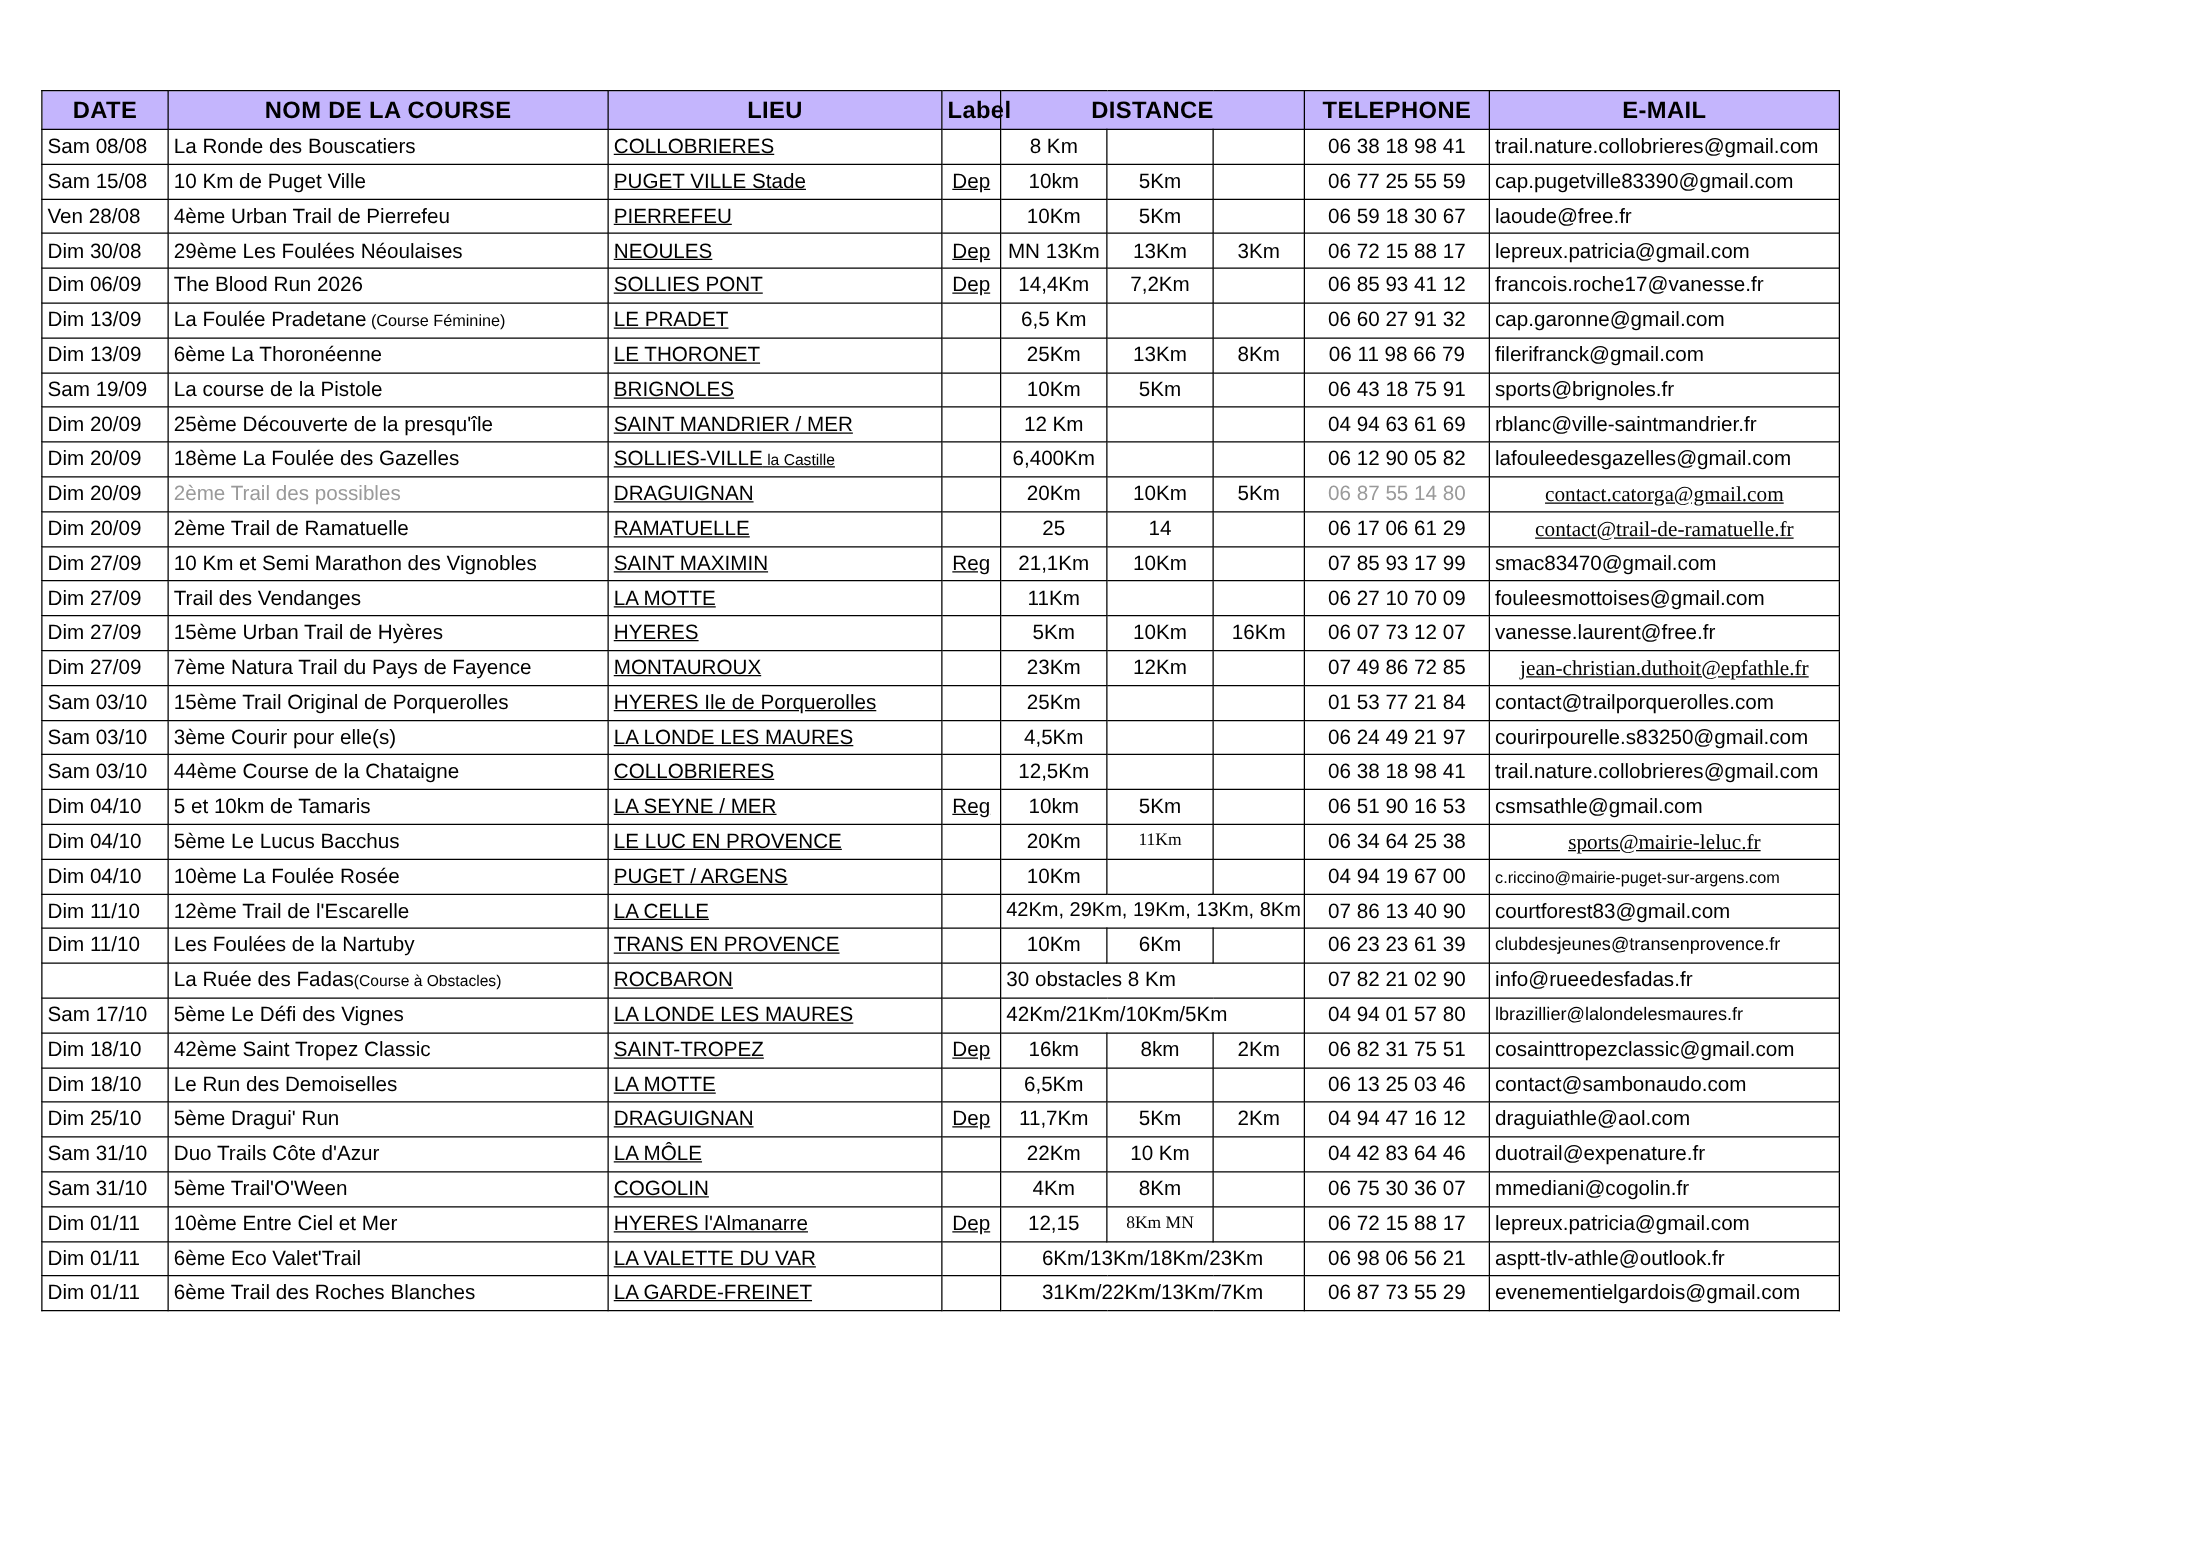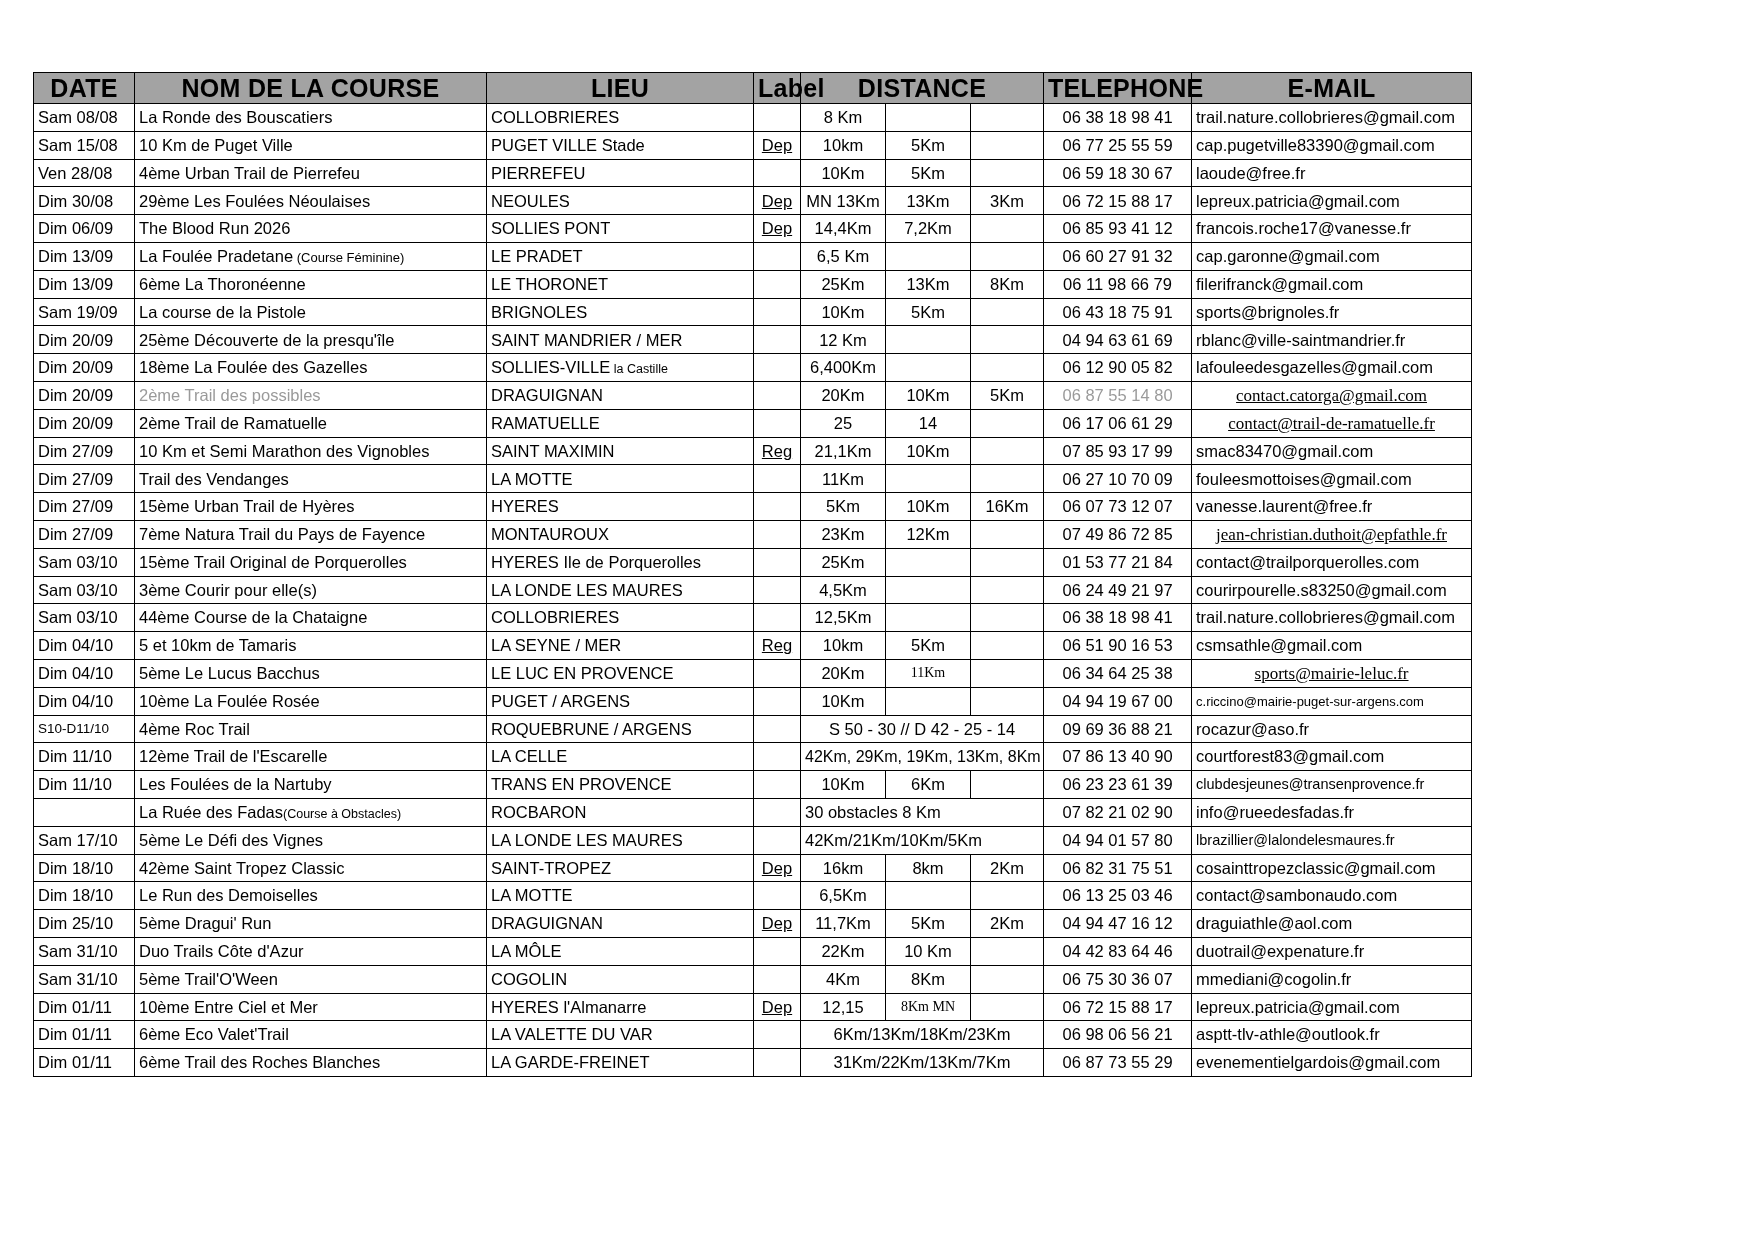--- a/index.html
+++ b/index.html
@@ -32,45 +32,45 @@
     height: 26.8px;
     overflow: visible;
     white-space: nowrap;
     font-weight: normal;
     vertical-align: middle;
     color: #000000;
     background: #ffffff;
   }
   
   table.calendar thead th {
-    background: #a3a3a3;
+    background: #c4b5fd;
     font-weight: bold;
     text-align: center;
-    font-size: 25px;
+    font-size: 19px;
     letter-spacing: 0.3px;
     height: 30px;
   }
   th.h-label { font-size: 15px; letter-spacing: 0; }
 
   
   col.c-date     { width: 101px; }
   col.c-name     { width: 352px; }
   col.c-lieu     { width: 267px; }
   col.c-label    { width: 47px; }
   col.c-d1       { width: 85px; }
   col.c-d2       { width: 85px; }
   col.c-d3       { width: 73px; }
   col.c-tel      { width: 148px; }
   col.c-mail     { width: 280px; }
 
   
   td.date  { text-align: left; font-size: 16.5px; }
   td.date.small { font-size: 13.5px; }
   td.name  { text-align: left; }
-  td.lieu  { text-align: left; }
+  td.lieu  { text-align: left; text-decoration: underline; }
   td.label { text-align: center; font-weight: bold; font-size: 16.5px; text-decoration: underline; }
   td.dist  { text-align: center; }
   td.dist.small { font-size: 16px; }
   td.dist.serif { font-family: "Liberation Serif", serif; font-size: 14px; }
   td.tel   { text-align: center; }
   td.mail  { text-align: left; font-size: 16px; }
   td.mail.serif  { font-family: "Liberation Serif", serif; font-size: 17px; text-align: center; text-decoration: underline; }
   td.mail.tiny   { font-size: 13px; }
   td.mail.small  { font-size: 14.5px; }
   td.grey, td.grey * { color: #9a9a9a; }
@@ -346,29 +346,20 @@
           <td class="name"><span>10ème La Foulée Rosée</span></td>
           <td class="lieu"><span>PUGET / ARGENS</span></td>
           <td class="label"></td>
           <td class="dist">10Km</td>
           <td class="dist"></td>
           <td class="dist"></td>
           <td class="tel">04 94 19 67 00</td>
           <td class="mail tiny">c.riccino@mairie-puget-sur-argens.com</td>
         </tr>
         <tr>
-          <td class="date small">S10-D11/10</td>
-          <td class="name"><span>4ème Roc Trail</span></td>
-          <td class="lieu"><span>ROQUEBRUNE / ARGENS</span></td>
-          <td class="label"></td>
-          <td class="dist" colspan="3">S 50 - 30 // D 42 - 25 - 14</td>
-          <td class="tel">09 69 36 88 21</td>
-          <td class="mail">rocazur@aso.fr</td>
-        </tr>
-        <tr>
           <td class="date">Dim 11/10</td>
           <td class="name"><span>12ème Trail de l'Escarelle</span></td>
           <td class="lieu"><span>LA CELLE</span></td>
           <td class="label"></td>
           <td class="dist small" colspan="3">42Km, 29Km, 19Km, 13Km, 8Km</td>
           <td class="tel">07 86 13 40 90</td>
           <td class="mail">courtforest83@gmail.com</td>
         </tr>
         <tr>
           <td class="date">Dim 11/10</td>

